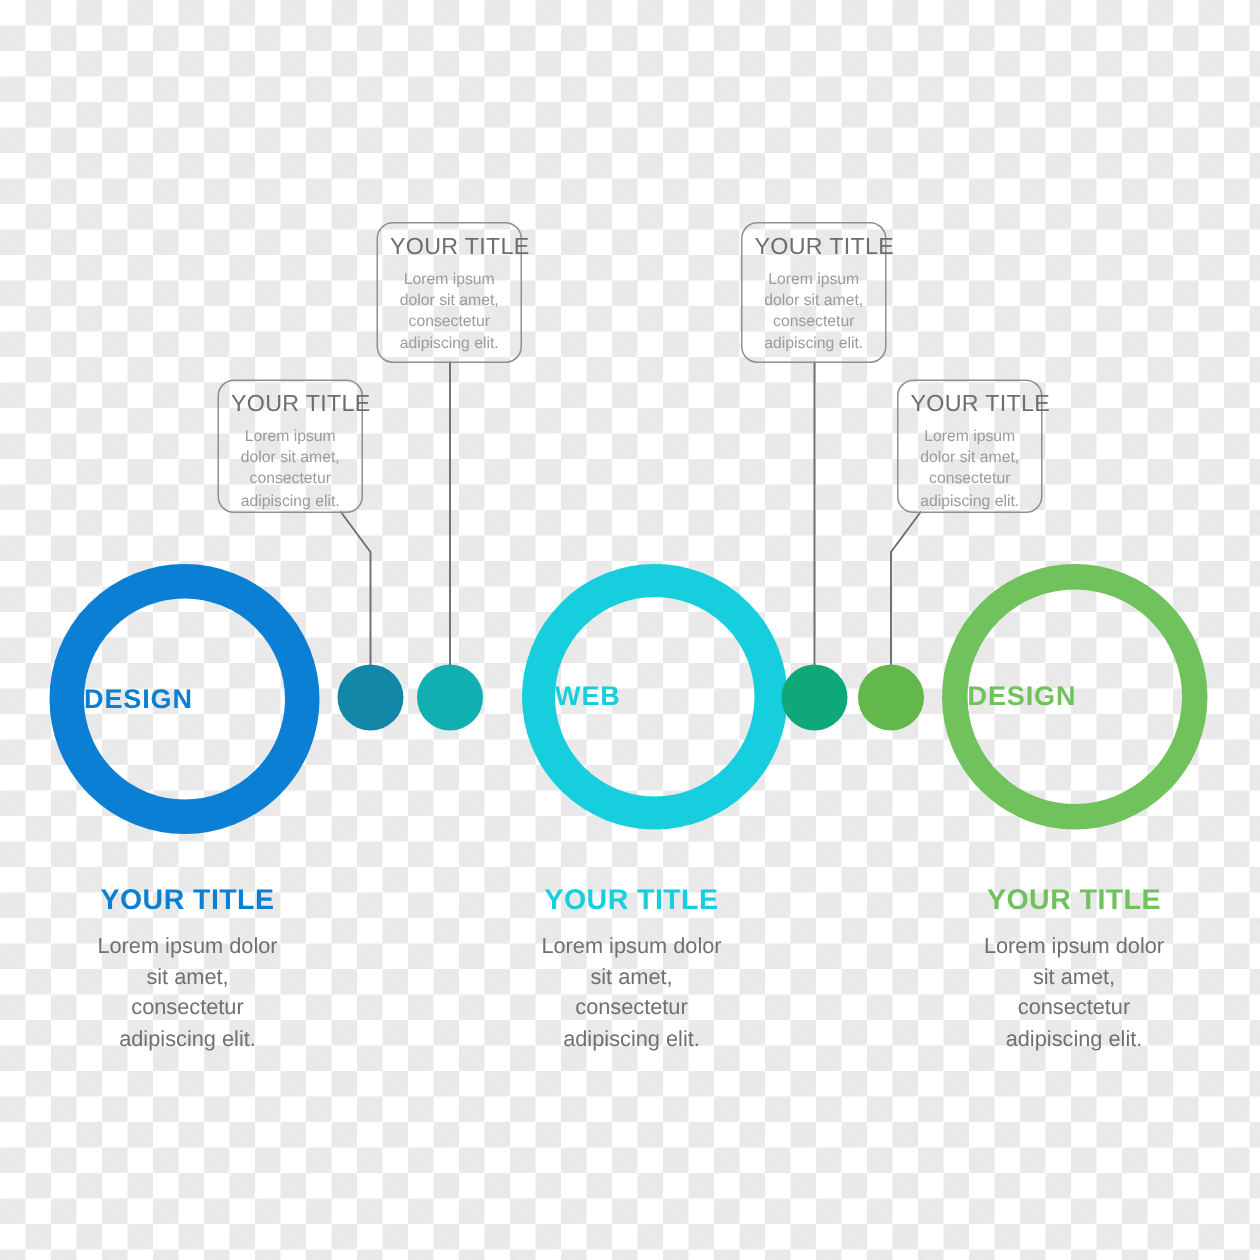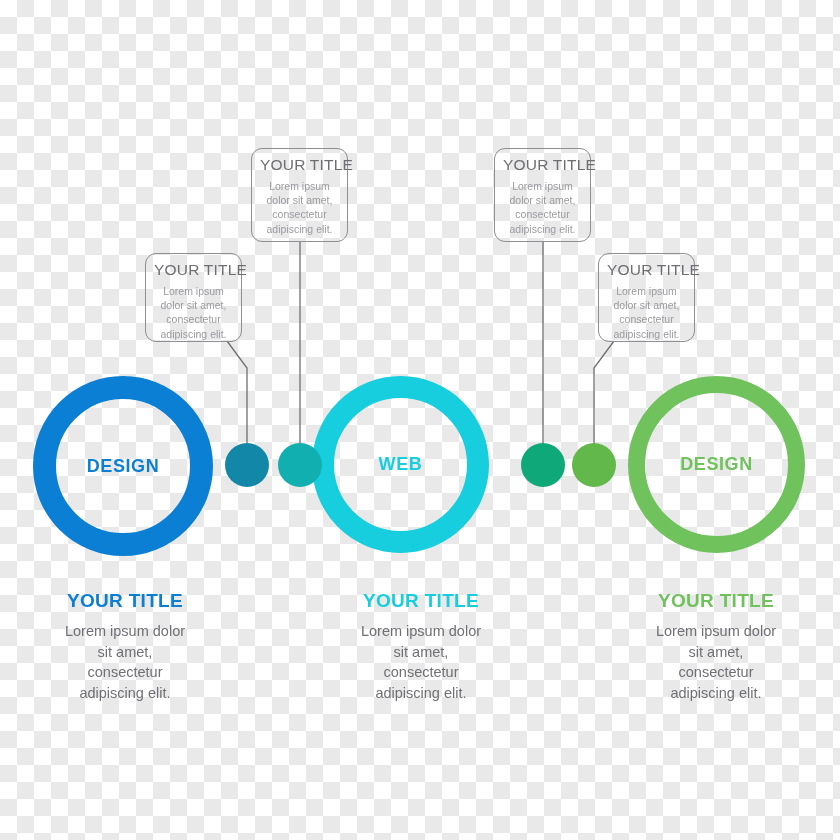--- a/index.html
+++ b/index.html
@@ -57,21 +57,20 @@
     line-height: 1.37;
   }
 
   
   .ring {
     position: absolute;
     border-radius: 50%;
     box-sizing: border-box;
     display: flex;
     align-items: center;
-    justify-content: center;
   }
   .ring-label {
     font-size: 18px;
     font-weight: bold;
     letter-spacing: 0.6px;
   }
 
   
   .dot {
     position: absolute;
@@ -132,21 +131,21 @@
 
   <div class="callout" style="left:598px; top:253px; width:97px; height:89px;">
     <div class="callout-title">YOUR TITLE</div>
     <div class="callout-body">Lorem ipsum dolor sit amet, consectetur adipiscing elit.</div>
   </div>
 
   <div class="ring" style="left:33px; top:376px; width:180px; height:180px; border:23px solid #0B7FD4;">
     <span class="ring-label" style="color:#0B7FD4;">DESIGN</span>
   </div>
 
-  <div class="ring" style="left:312px; top:376px; width:177px; height:177px; border:22px solid #17CEDE;">
+  <div class="ring" style="left:348px; top:376px; width:177px; height:177px; border:22px solid #17CEDE;">
     <span class="ring-label" style="color:#17CEDE;">WEB</span>
   </div>
 
   <div class="ring" style="left:628px; top:376px; width:177px; height:177px; border:17px solid #6FC25C;">
     <span class="ring-label" style="color:#6FC25C;">DESIGN</span>
   </div>
 
   <div class="dot" style="left:225px; top:443px; background:#1387A8;"></div>
   <div class="dot" style="left:278px; top:443px; background:#12AFB0;"></div>
   <div class="dot" style="left:521px; top:443px; background:#0FA878;"></div>

